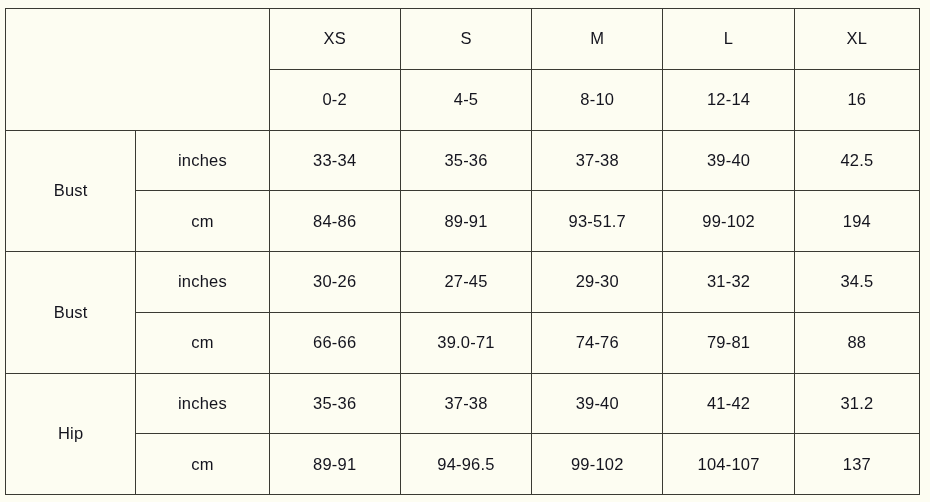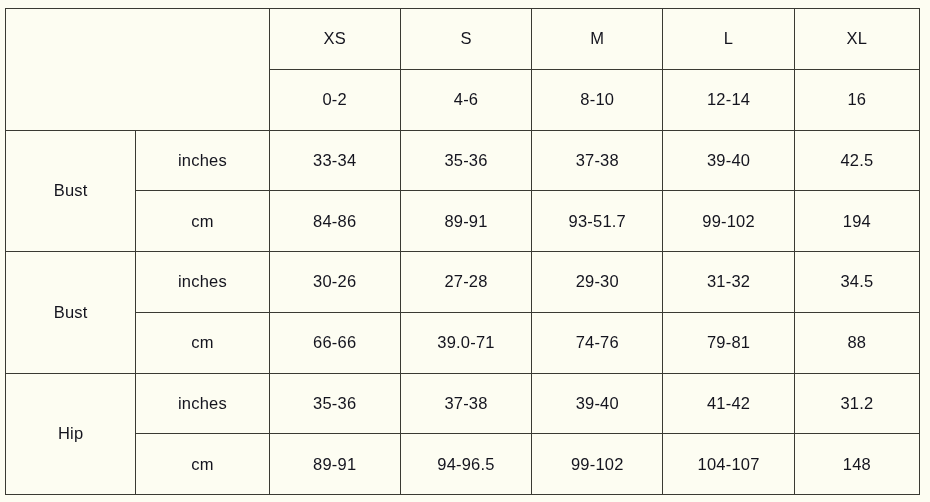--- a/index.html
+++ b/index.html
@@ -86,21 +86,21 @@
         <td class="corner-cell" colspan="2" rowspan="2"></td>
         <td class="size-head">XS</td>
         <td class="size-head">S</td>
         <td class="size-head">M</td>
         <td class="size-head">L</td>
         <td class="size-head">XL</td>
       </tr>
 
       <tr>
         <td>0-2</td>
-        <td>4-6</td>
+        <td>4-5</td>
         <td>8-10</td>
         <td>12-14</td>
         <td>16</td>
       </tr>
 
       <tr>
         <td class="group-label" rowspan="2">Bust</td>
         <td class="unit-label">inches</td>
         <td>33-34</td>
         <td>35-36</td>
@@ -114,21 +114,21 @@
         <td>89-91</td>
         <td>93-51.7</td>
         <td>99-102</td>
         <td>194</td>
       </tr>
 
       <tr>
         <td class="group-label" rowspan="2">Bust</td>
         <td class="unit-label">inches</td>
         <td>30-26</td>
-        <td>27-28</td>
+        <td>27-45</td>
         <td>29-30</td>
         <td>31-32</td>
         <td>34.5</td>
       </tr>
       <tr>
         <td class="unit-label">cm</td>
         <td>66-66</td>
         <td>39.0-71</td>
         <td>74-76</td>
         <td>79-81</td>
@@ -143,17 +143,17 @@
         <td>39-40</td>
         <td>41-42</td>
         <td>31.2</td>
       </tr>
       <tr>
         <td class="unit-label">cm</td>
         <td>89-91</td>
         <td>94-96.5</td>
         <td>99-102</td>
         <td>104-107</td>
-        <td>148</td>
+        <td>137</td>
       </tr>
     </tbody>
   </table>
 </div>
 
 </body></html>

